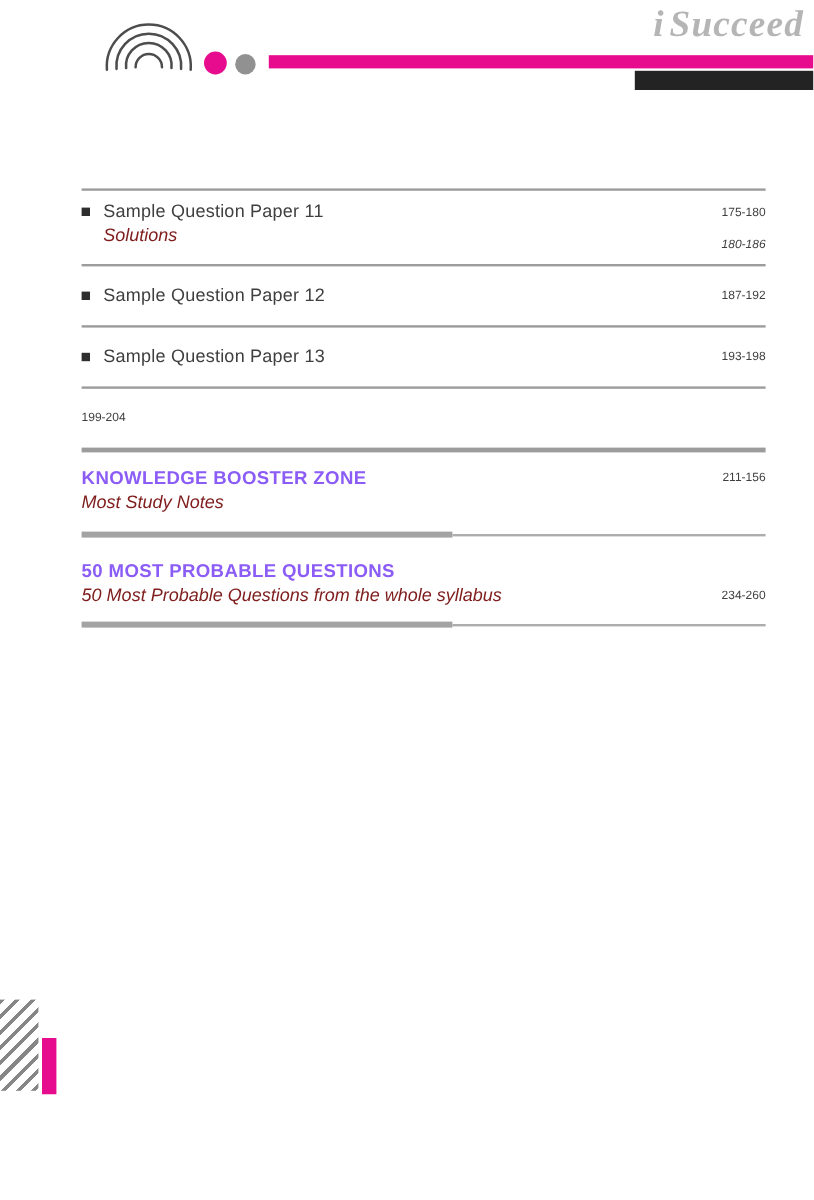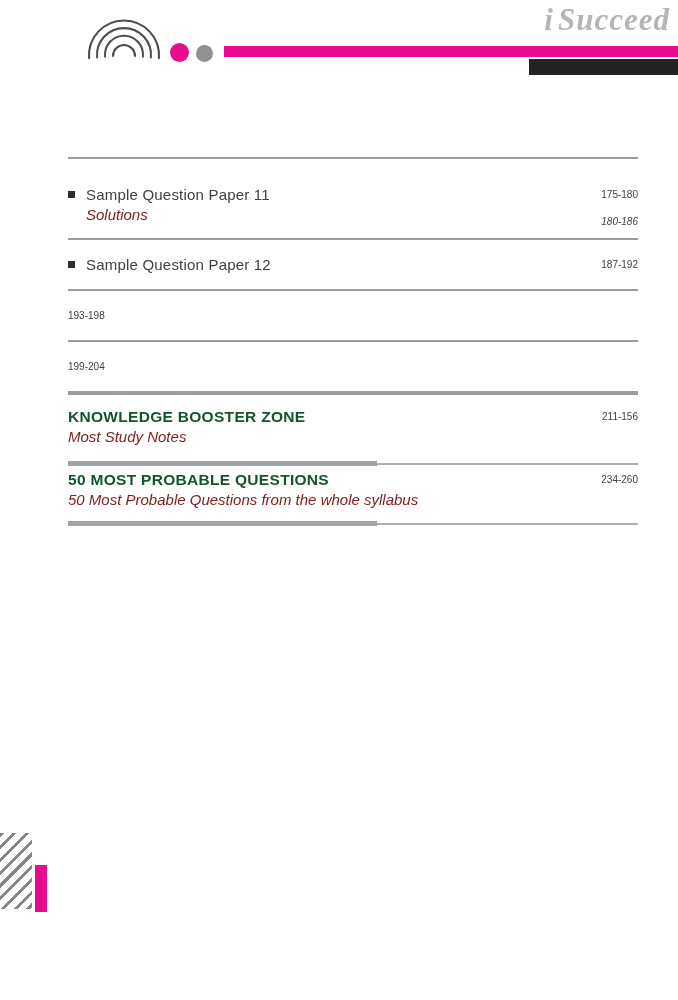--- a/index.html
+++ b/index.html
@@ -28,29 +28,29 @@
   .brand .brand-rest{font-weight:bold;}
 
   
   .toc{position:absolute;left:68px;top:157px;width:570px;color:#3f3f3f;}
   .rule{height:2px;background:#9c9c9c;}
   .entry{display:flex;justify-content:space-between;align-items:flex-start;}
   .entry-main{flex:1;min-width:0;}
   .title-line{display:flex;align-items:center;}
   .bullet{display:inline-block;width:7px;height:7px;background:#2e2e2e;margin-right:11px;flex:0 0 auto;}
   .title{font-size:15px;line-height:19px;color:#3f3f3f;letter-spacing:0.2px;}
-  .title-bold{font-size:15.5px;line-height:19px;font-weight:bold;color:#14532d;letter-spacing:0.3px;}
+  .title-bold{font-size:15.5px;line-height:19px;font-weight:bold;color:#8b5cf6;letter-spacing:0.3px;}
   .subtitle{font-style:italic;font-size:15px;line-height:18px;color:#7f1d1d;margin-top:2px;}
   .subtitle-indent{margin-left:18px;}
   .pages{font-size:10px;line-height:19px;color:#3f3f3f;text-align:right;white-space:nowrap;}
   .pages-italic{font-style:italic;position:relative;top:8px;}
-  .pad-first{padding:26px 0 14px;}
+  .pad-first{padding:8px 0 14px;align-items:center;}
   .pad-single{padding:15px 0 15px;gap:32px;}
   .pad-section-a{padding:12px 0 15px;}
-  .pad-section-b{padding:4px 0 12px;}
+  .pad-section-b{padding:19px 0 12px;align-items:flex-end;}
   .sep-thick{display:flex;align-items:center;height:5px;}
   .sep-thick .thick{width:309px;height:5px;background:#a3a3a3;}
   .sep-thick .thinpart{flex:1;height:2px;background:#adadad;}
 
   
   .hatch{
     position:absolute;left:0;top:833px;width:32px;height:76px;
     background:repeating-linear-gradient(135deg,#868686 0 3px,#ffffff 3px 9px);
   }
   .pink-vbar{position:absolute;left:35px;top:865px;width:12px;height:132px;background:#e60c8d;}
@@ -98,20 +98,24 @@
       <div class="title-line">
         <span class="bullet"></span>
         <span class="title">Sample Question Paper 12</span>
       </div>
       <div class="pages">187-192</div>
     </div>
 
     <div class="rule"></div>
 
     <div class="entry pad-single">
+      <div class="title-line">
+        <span class="bullet"></span>
+        <span class="title">Sample Question Paper 13</span>
+      </div>
       <div class="pages">193-198</div>
     </div>
 
     <div class="rule"></div>
 
     <div class="entry pad-single">
       <div class="pages">199-204</div>
     </div>
 
     <div class="rule"></div>

